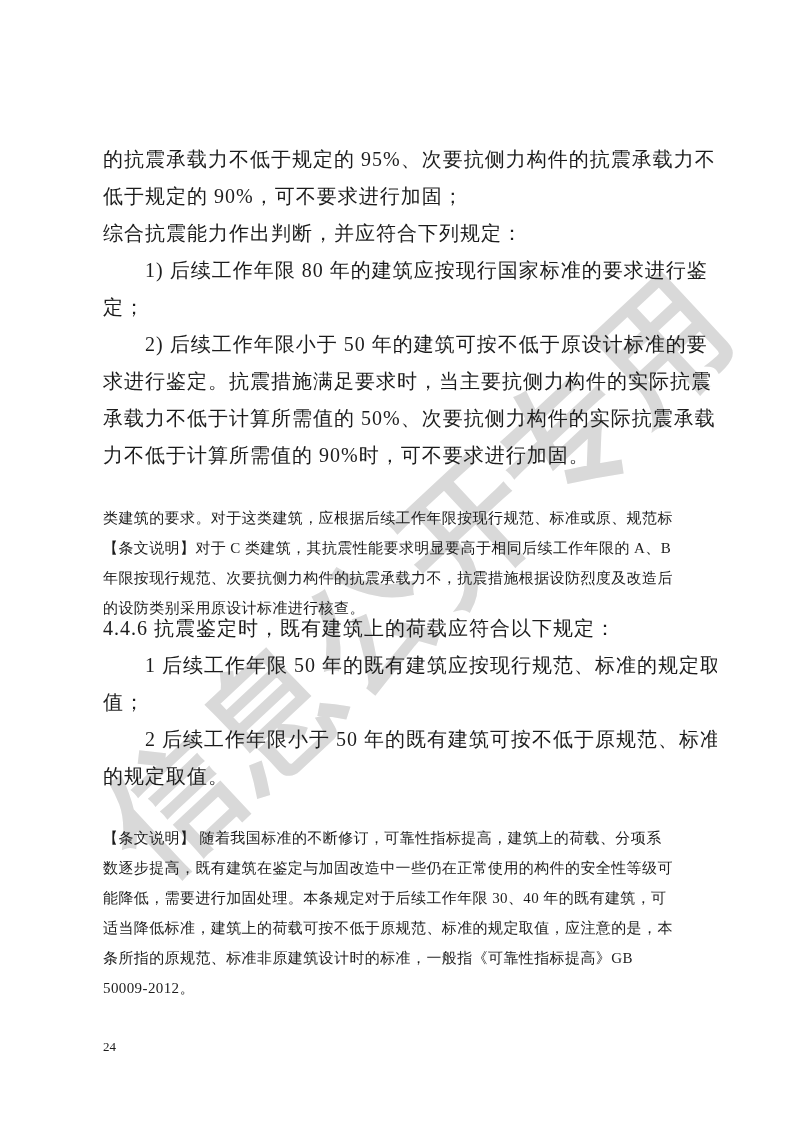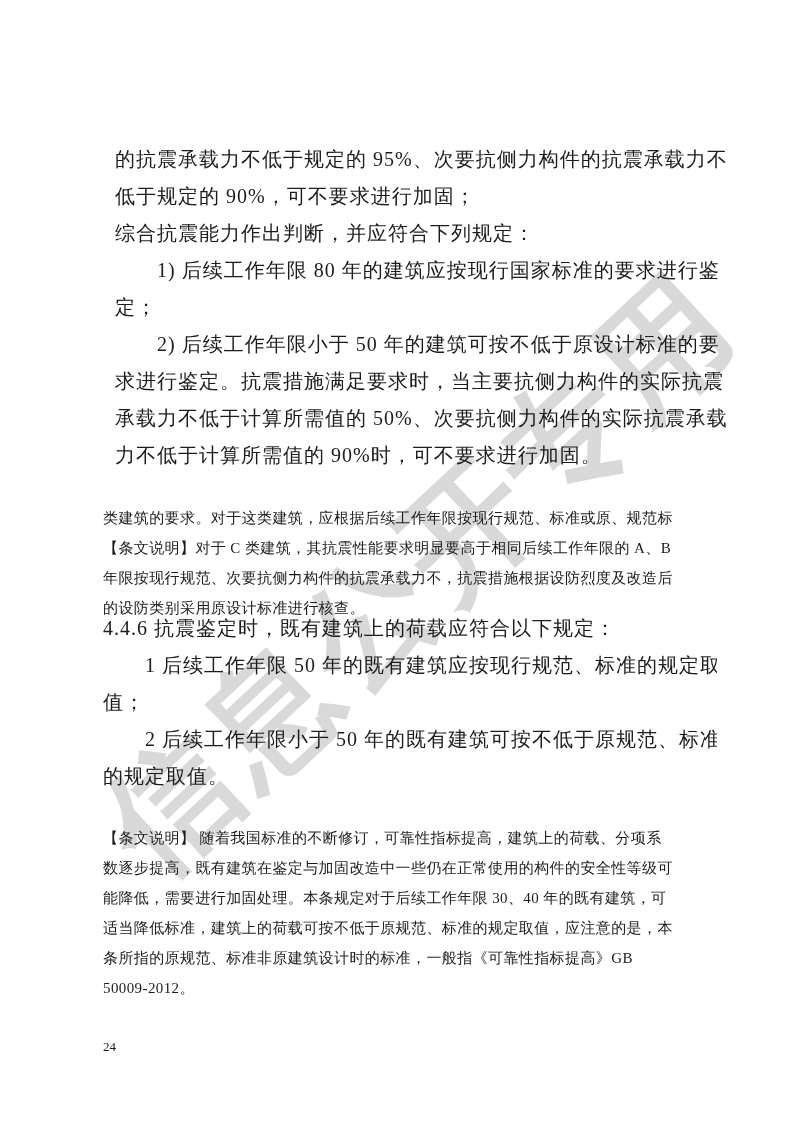--- a/index.html
+++ b/index.html
@@ -41,21 +41,21 @@
   .block.body .line {
     font-size: 20px;
     line-height: 37px;
     letter-spacing: 1px;
   }
   .block.note .line {
     font-size: 15px;
     line-height: 30px;
     letter-spacing: 0.4px;
   }
-  .block-0 { top: 141px; margin-left: 12px; }
+  .block-0 { top: 141px; }
   .block-1 { top: 503px; }
   .block-2 { top: 610px; }
   .block-3 { top: 823px; }
   .pageno {
     position: absolute;
     left: 103px;
     top: 1036px;
     font-size: 13px;
     line-height: 22px;
     z-index: 1;

